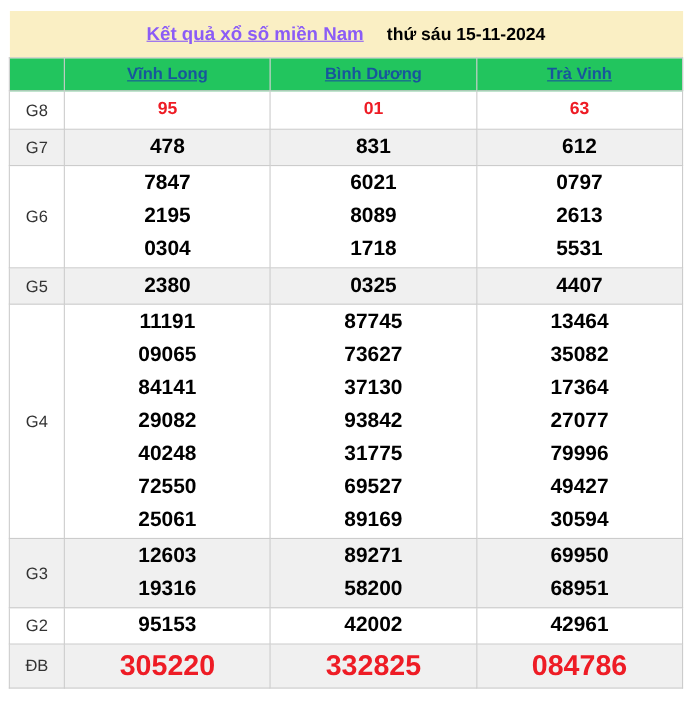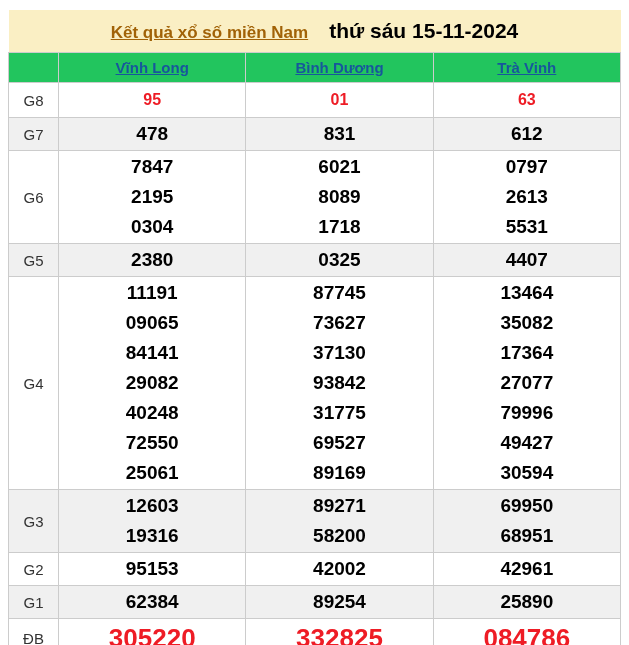--- a/index.html
+++ b/index.html
@@ -24,29 +24,29 @@
   td.titlebar {
     background: #FAEFC4;
     border: none;
     height: 38px;
     text-align: center;
     vertical-align: middle;
     padding: 2px 0;
     white-space: nowrap;
   }
   a.title-link {
-    color: #a16207;
+    color: #8b5cf6;
     font-weight: bold;
     font-size: 17px;
     text-decoration: underline;
   }
   .title-date {
     color: #000000;
     font-weight: bold;
-    font-size: 21px;
+    font-size: 16px;
     margin-left: 21px;
   }
   
   tr.colhead td {
     background: #22c55e;
     border: 1px solid #CCCCCC;
     height: 27px;
     text-align: center;
     vertical-align: middle;
   }
@@ -226,32 +226,20 @@
           <td>
             <div class="num">95153</div>
           </td>
           <td>
             <div class="num">42002</div>
           </td>
           <td>
             <div class="num">42961</div>
           </td>
         </tr>
-        <tr>
-          <td class="rowlabel">G1</td>
-          <td>
-            <div class="num">62384</div>
-          </td>
-          <td>
-            <div class="num">89254</div>
-          </td>
-          <td>
-            <div class="num">25890</div>
-          </td>
-        </tr>
         <tr class="red-xl">
           <td class="rowlabel">ĐB</td>
           <td>
             <div class="num">305220</div>
           </td>
           <td>
             <div class="num">332825</div>
           </td>
           <td>
             <div class="num">084786</div>

